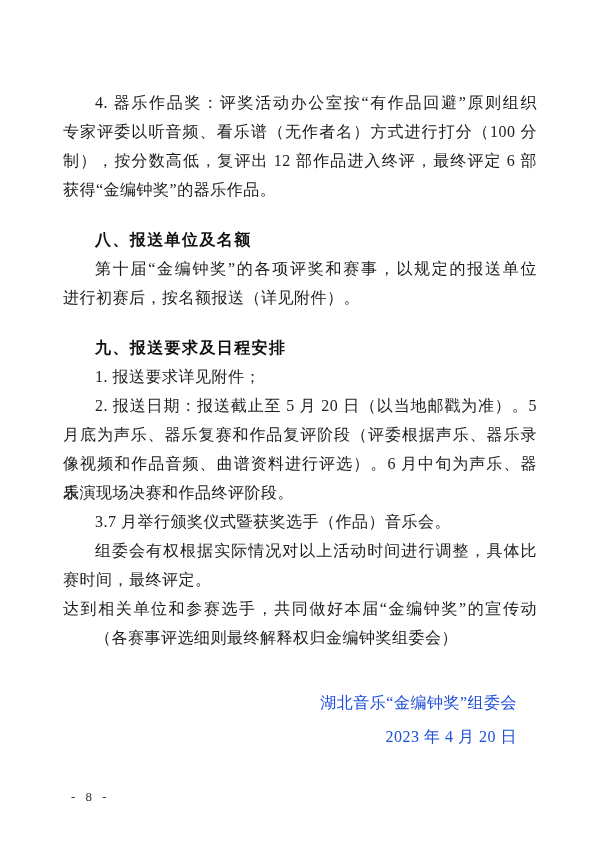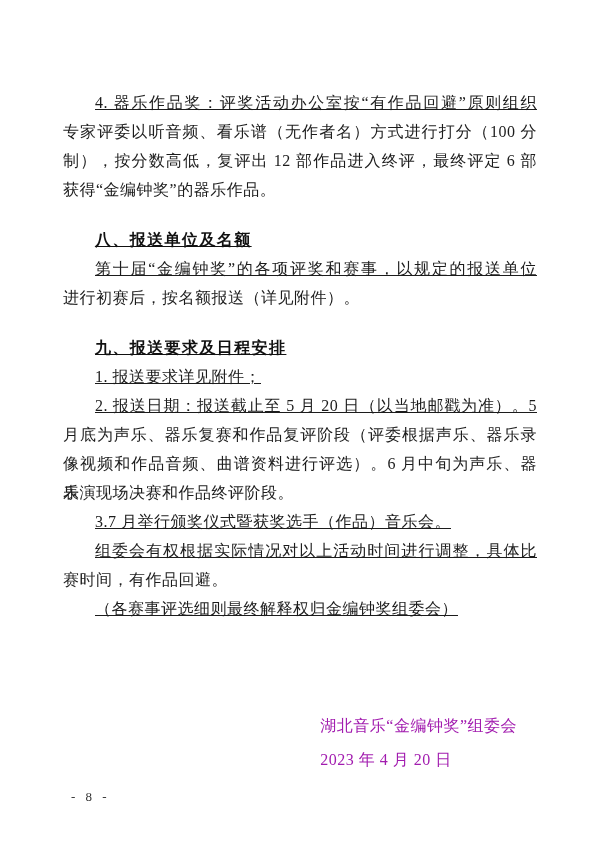--- a/index.html
+++ b/index.html
@@ -26,44 +26,43 @@
   }
   .line {
     height: 29px;
     line-height: 29px;
     letter-spacing: 0.5px;
     white-space: pre-wrap;
     text-align: left;
   }
   .line.indent {
     padding-left: 32px;
-    text-decoration: underline;
   }
   .line.justify {
     text-align: justify;
     text-align-last: justify;
     text-justify: inter-character;
   }
   .line.heading {
     font-family: "Liberation Sans", sans-serif;
     font-weight: 700;
     color: #111111;
     letter-spacing: 1.4px;
     margin-top: 21px;
   }
   .signature {
     position: absolute;
-    top: 709px;
+    top: 686px;
     right: 83px;
-    text-align: left;
+    text-align: right;
     font-family: "Liberation Serif", serif;
     font-size: 16px;
     line-height: 34px;
     letter-spacing: 0.5px;
-    color: #a21caf;
+    color: #1d4ed8;
   }
   .page-footer {
     position: absolute;
     left: 71px;
     top: 789px;
     font-family: "Liberation Serif", serif;
     font-size: 13px;
     letter-spacing: 2.5px;
     word-spacing: 2px;
     color: #333333;
@@ -83,21 +82,22 @@
     <div class="line indent justify">第十届“金编钟奖”的各项评奖和赛事，以规定的报送单位</div>
     <div class="line">进行初赛后，按名额报送（详见附件）。</div>
     <div class="line indent heading">九、报送要求及日程安排</div>
     <div class="line indent">1. 报送要求详见附件；</div>
     <div class="line indent justify">2. 报送日期：报送截止至 5 月 20 日（以当地邮戳为准）。5</div>
     <div class="line justify">月底为声乐、器乐复赛和作品复评阶段（评委根据声乐、器乐录</div>
     <div class="line justify">像视频和作品音频、曲谱资料进行评选）。6 月中旬为声乐、器乐</div>
     <div class="line">表演现场决赛和作品终评阶段。</div>
     <div class="line indent">3.7 月举行颁奖仪式暨获奖选手（作品）音乐会。</div>
     <div class="line indent justify">组委会有权根据实际情况对以上活动时间进行调整，具体比</div>
-    <div class="line">赛时间，有作品回避。</div>
+    <div class="line">赛时间，最终评定。</div>
+    <div class="line justify">达到相关单位和参赛选手，共同做好本届“金编钟奖”的宣传动</div>
     <div class="line indent">（各赛事评选细则最终解释权归金编钟奖组委会）</div>
   </div>
 
   <div class="signature">
     <div>湖北音乐“金编钟奖”组委会</div>
     <div>2023 年 4 月 20 日</div>
   </div>
 
   <div class="page-footer">- 8 -</div>
 

